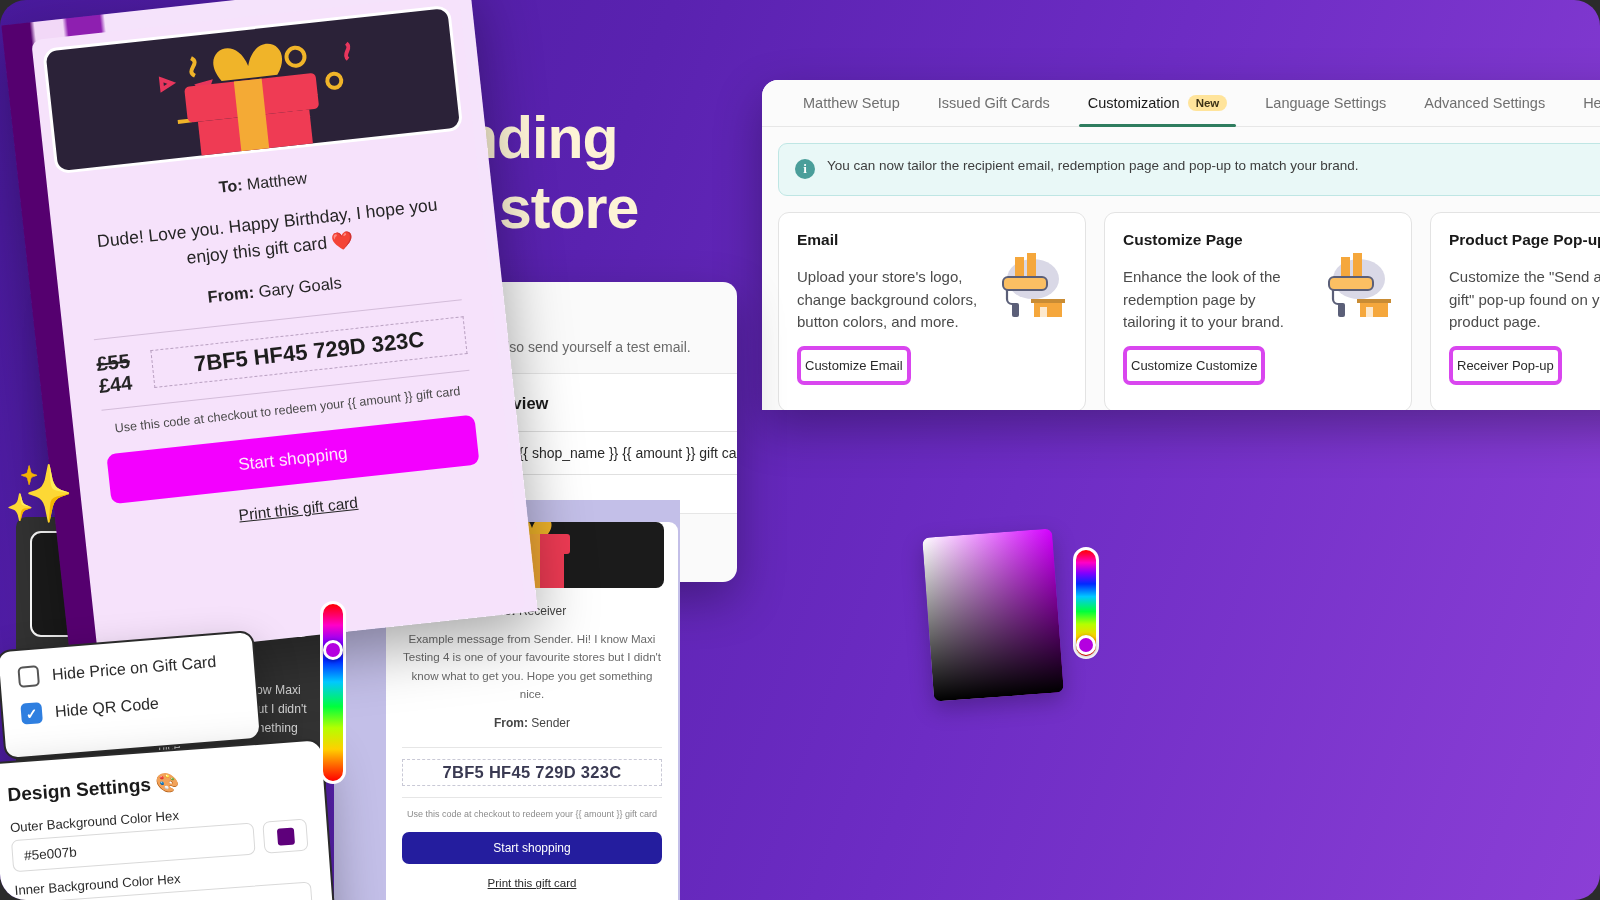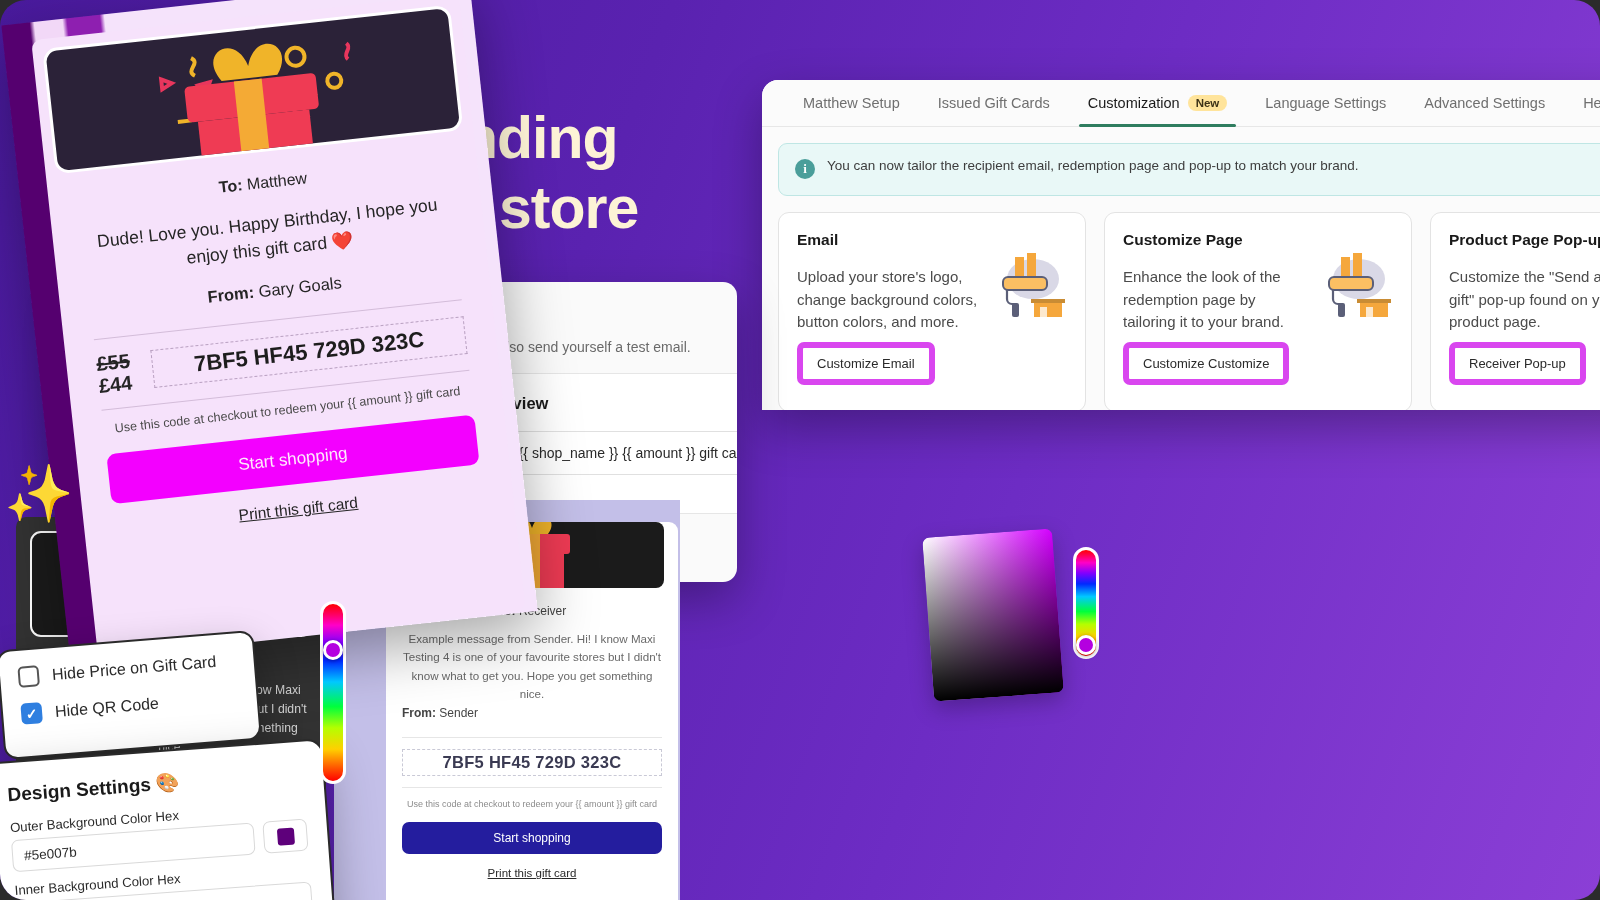--- a/index.html
+++ b/index.html
@@ -83,22 +83,22 @@
   .feature-card {
     position: relative;
     flex: 0 0 308px; height: 200px;
     background: #fff; border: 1px solid #e3e3e3; border-radius: 11px;
     padding: 18px 18px 0 18px; overflow: hidden;
   }
   .fc-title { font-size: 15.5px; font-weight: 700; color: #1a1a1a; }
   .fc-desc { margin-top: 17px; font-size: 15px; line-height: 1.5; color: #4b4b4b; width: 185px; }
   .fc-btn {
     position: absolute; left: 18px; bottom: 26px;
-    border: 6px solid #d946ef; background: #fff; border-radius: 7px;
-    padding: 8px 14px; font-size: 13px; color: #2a2a2a; white-space: nowrap;
+    border: 4px solid #d946ef; background: #fff; border-radius: 7px;
+    padding: 8px 4px; font-size: 13px; color: #2a2a2a; white-space: nowrap;
   }
   .roller { position: absolute; right: 14px; top: 40px; width: 86px; height: 78px; }
 
   
   #emailWin {
     left: 72px; top: 282px; width: 665px; height: 300px;
     background: #fafafa; border-radius: 14px; overflow: hidden;
   }
   .ew-head { padding: 20px 26px 0 26px; display: flex; align-items: flex-start; gap: 16px; }
   .back-btn {
@@ -152,21 +152,21 @@
     background: #c3bfe8; overflow: hidden;
   }
   #liteMail {
     position: absolute; left: 52px; top: 22px; width: 292px; height: 378px;
     background: #ffffff; border-radius: 9px 9px 0 0; padding: 0 0 0 0; overflow: hidden;
   }
   #liteMail .hero { height: 66px; background: #1b1b1b; border-radius: 8px; margin: 0 14px; position: relative; overflow: hidden; }
   #liteMail .inner { padding: 0 16px; }
   #liteMail .to { margin-top: 16px; text-align: center; font-size: 12px; color: #444; }
   #liteMail .msg { margin-top: 12px; text-align: center; font-size: 11.6px; line-height: 1.58; color: #6a6a6a; }
-  #liteMail .from { margin-top: 3px; text-align: left; font-size: 12px; color: #444; }
+  #liteMail .from { margin-top: 13px; text-align: center; font-size: 12px; color: #444; }
   #liteMail .codewrap { margin-top: 17px; border-top: 1px solid #e6e6e6; border-bottom: 1px solid #e6e6e6; padding: 11px 0; }
   #liteMail .code {
     text-align: center; font-size: 16.5px; font-weight: 700; color: #3a3a52;
     border: 1px dashed #c9c9d6; padding: 3px 0; letter-spacing: 0.3px;
   }
   #liteMail .hint { margin-top: 11px; text-align: center; font-size: 9px; color: #8c8c8c; }
   #liteMail .btn {
     margin-top: 13px; height: 32px; border-radius: 7px; background: #241d9e;
     display: flex; align-items: center; justify-content: center;
     font-size: 12px; color: #fff;

